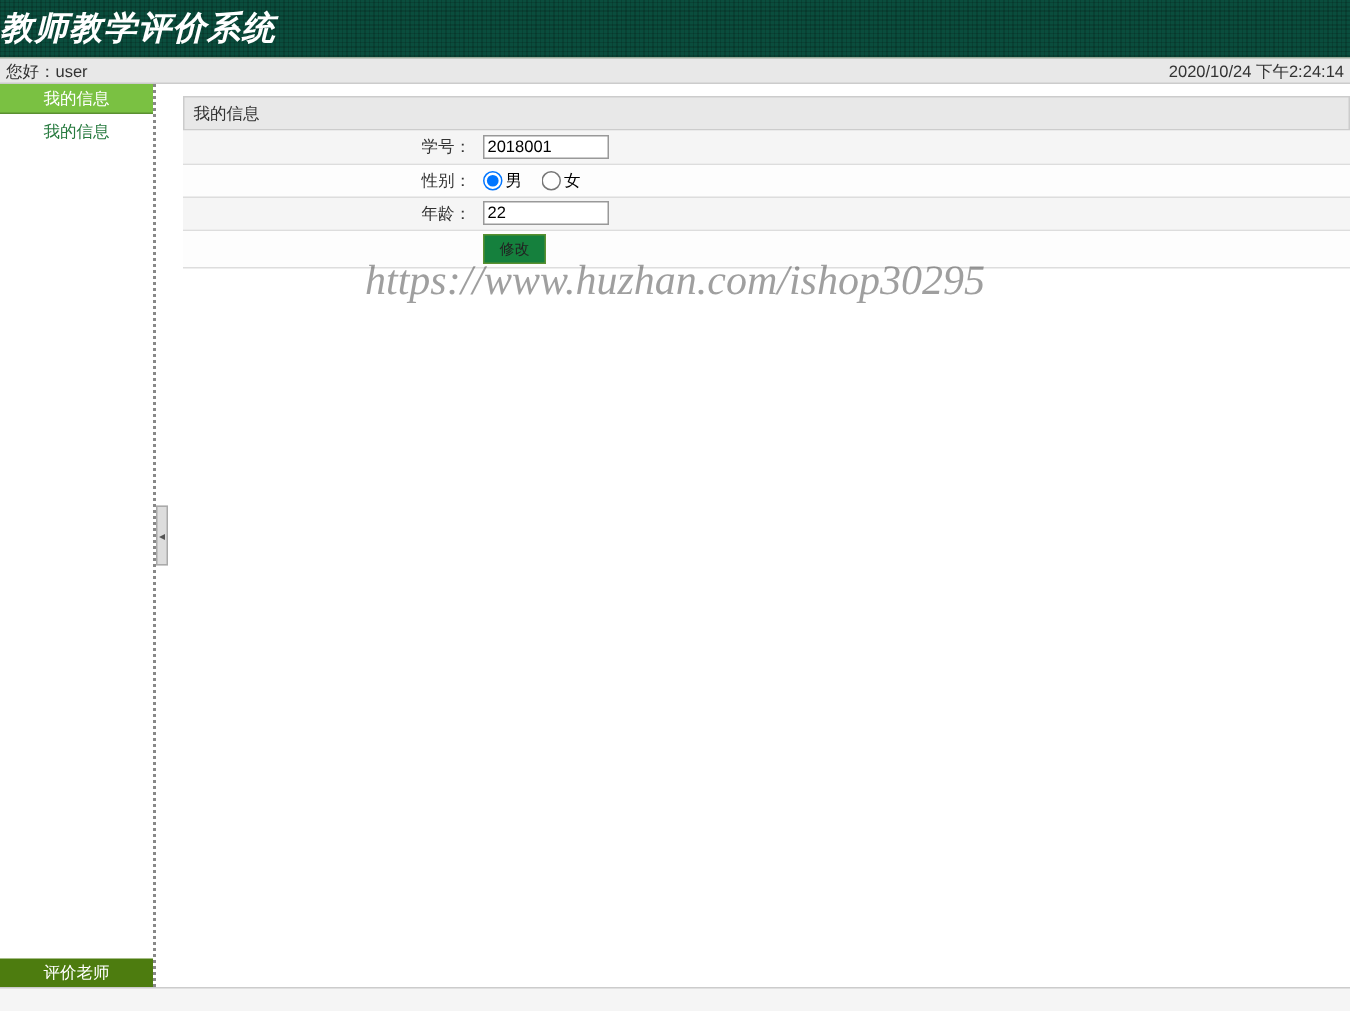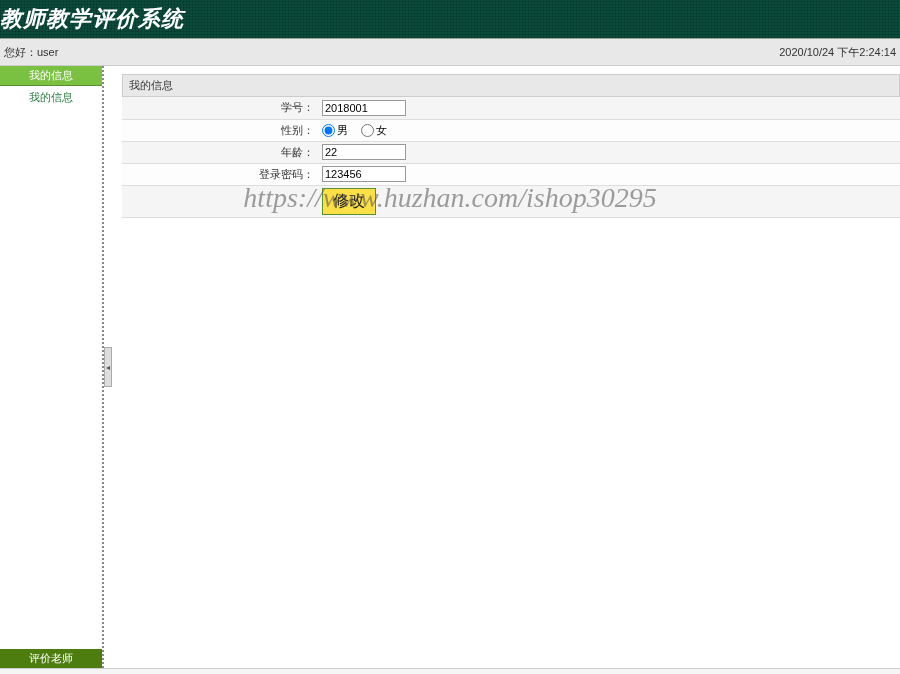--- a/index.html
+++ b/index.html
@@ -15,21 +15,21 @@
     }
     .header-title {
       color: #fff;
       font-size: 22px;
       font-weight: bold;
       font-style: italic;
       letter-spacing: 1px;
     }
     
     .topbar {
-      height: 28px;
+      height: 18px;
       background: #e8e8e8;
       border-top: 1px solid #9aaa9a;
       border-bottom: 1px solid #ccc;
       display: flex;
       justify-content: space-between;
       align-items: center;
       padding: 0 4px;
       font-size: 11px;
       color: #333;
     }
@@ -138,25 +138,25 @@
     .value-cell label {
       font-size: 11px;
       margin-right: 10px;
     }
     .value-cell input[type="radio"] {
       vertical-align: middle;
       margin-right: 2px;
     }
     
     .btn-submit {
-      background: #fde047;
+      background: #15803d;
       border: 1px solid #5a9030;
       color: #222;
       padding: 2px 10px;
-      font-size: 16px;
+      font-size: 10px;
       cursor: pointer;
     }
     
     .watermark {
       position: absolute;
       top: 116px;
       left: 50%;
       transform: translateX(-50%);
       font-size: 28px;
       font-family: Georgia, serif;
@@ -224,26 +224,20 @@
           </label>
         </td>
       </tr>
       <tr>
         <td class="label-cell">年龄：</td>
         <td class="value-cell">
           <input type="text" value="22" style="">
         </td>
       </tr>
       <tr>
-        <td class="label-cell">登录密码：</td>
-        <td class="value-cell">
-          <input type="text" value="123456" style="">
-        </td>
-      </tr>
-      <tr>
         <td class="label-cell"></td>
         <td class="value-cell">
           <button class="btn-submit">修改</button>
         </td>
       </tr>
     </tbody>
       </table>
   </div>
 
   <div class="watermark">https://www.huzhan.com/ishop30295</div>

